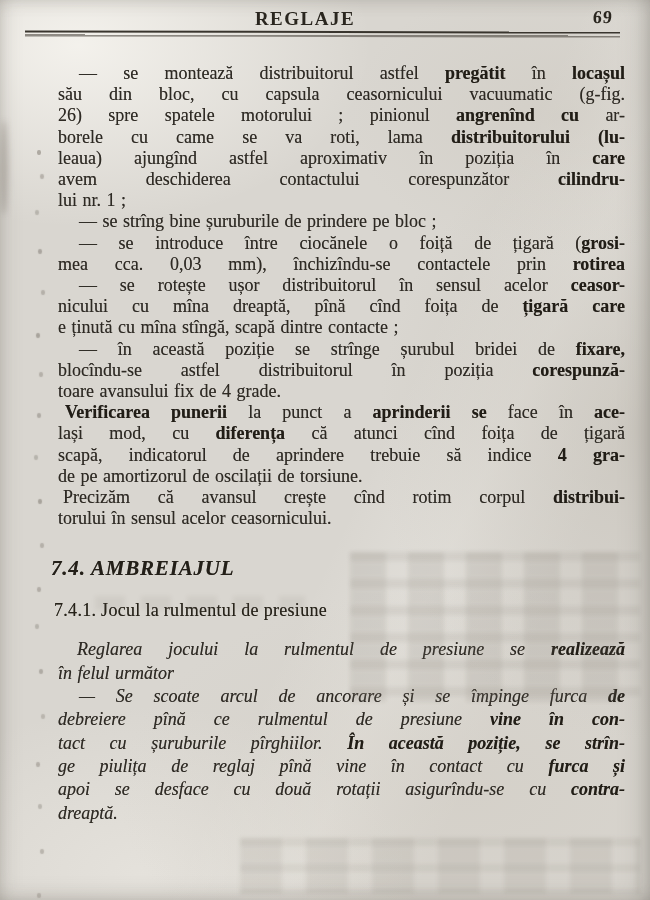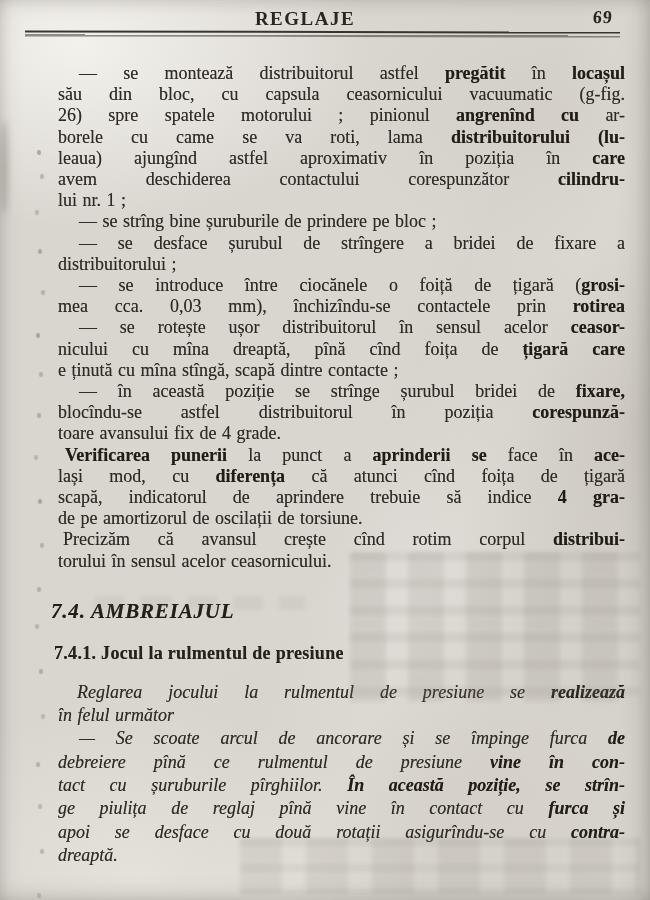--- a/index.html
+++ b/index.html
@@ -54,21 +54,21 @@
   .line.last{text-align-last:left;}
   .para.bullet .line.first{text-indent:21px;}
   .line b{font-weight:bold;color:#211d16;}
   .heading{
     font-weight:bold;font-size:21px;line-height:24px;
     margin:27px 0 0 -7px;letter-spacing:.8px;color:#231f18;
     text-shadow:0 0 .5px rgba(35,31,24,.6);
     font-style:italic;
   }
   .subheading{
-    font-weight:bold;font-size:18px;line-height:22px;
+    font-weight:normal;font-size:18px;line-height:22px;
     margin:19px 0 12px -4px;letter-spacing:.3px;color:#262219;
     text-shadow:0 0 .5px rgba(35,31,24,.55);
   }
   .para.blockb-first{margin-top:17px;}
   
   .ghost{position:absolute;pointer-events:none;filter:blur(2px);}
   .ghost-right{
     left:350px;top:552px;width:290px;height:150px;
     background:
       repeating-linear-gradient(to right, rgba(128,122,112,.16) 0 36px, transparent 36px 58px),
@@ -122,24 +122,20 @@
         <div class="line">26) spre spatele motorului ; pinionul <b>angrenînd cu</b> ar-</div>
         <div class="line">borele cu came se va roti, lama <b>distribuitorului (lu-</b></div>
         <div class="line">leaua) ajungînd astfel aproximativ în poziția în <b>care</b></div>
         <div class="line">avem deschiderea contactului corespunzător <b>cilindru-</b></div>
         <div class="line last">lui nr. 1 ;</div>
       </div>
       <div class="para bullet block-a">
         <div class="line first last">— se strîng bine șuruburile de prindere pe bloc ;</div>
       </div>
       <div class="para bullet block-a">
-        <div class="line first">— se desface șurubul de strîngere a bridei de fixare a</div>
-        <div class="line last">distribuitorului ;</div>
-      </div>
-      <div class="para bullet block-a">
         <div class="line first">— se introduce între ciocănele o foiță de țigară (<b>grosi-</b></div>
         <div class="line">mea cca. 0,03 mm), închizîndu-se contactele prin <b>rotirea</b></div>
       </div>
       <div class="para bullet block-a">
         <div class="line first">— se rotește ușor distribuitorul în sensul acelor <b>ceasor-</b></div>
         <div class="line">nicului cu mîna dreaptă, pînă cînd foița de <b>țigară care</b></div>
         <div class="line last">e ținută cu mîna stîngă, scapă dintre contacte ;</div>
       </div>
       <div class="para bullet block-a">
         <div class="line first">— în această poziție se strînge șurubul bridei de <b>fixare,</b></div>

